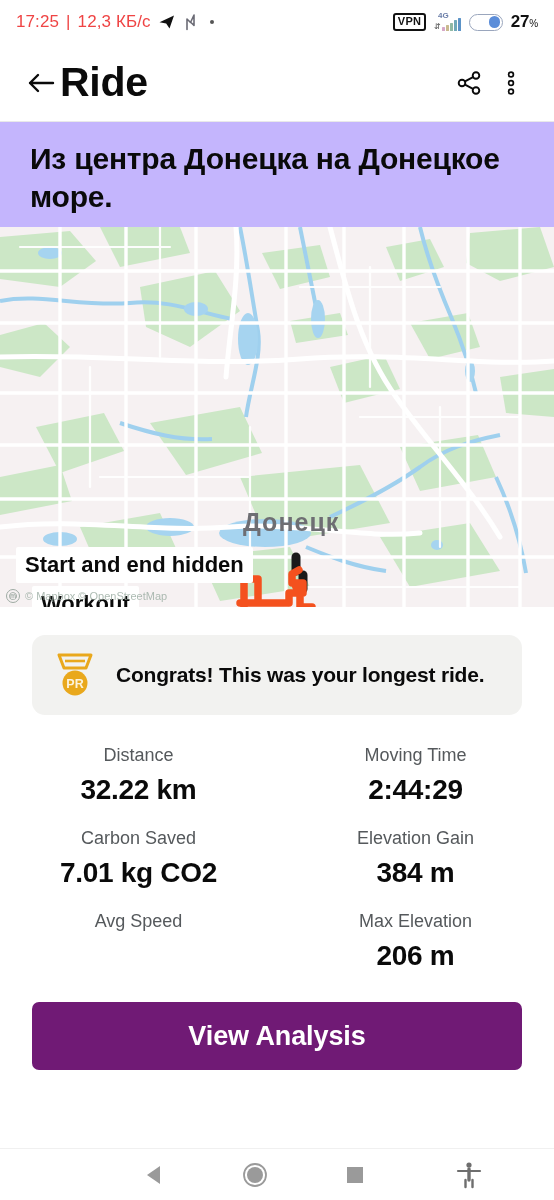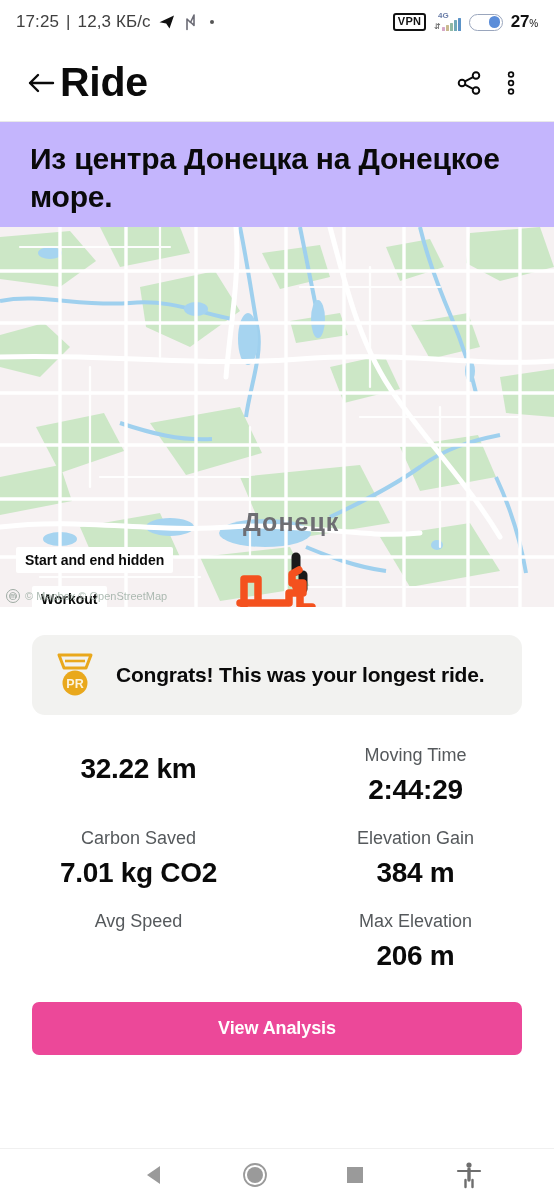--- a/index.html
+++ b/index.html
@@ -13,21 +13,21 @@
 
   
   .statusbar {
     height:44px; width:100%;
     display:flex; align-items:center;
     padding:0 16px;
     background:#ffffff;
   }
   .sb-left {
     display:flex; align-items:center; gap:7px;
-    font-size:17px; font-weight:500; color:#404040;
+    font-size:17px; font-weight:500; color:#ef4444;
     letter-spacing:0.1px;
     justify-content:space-between;
   }
   .sb-spacer { flex:1; }
   .sb-right { display:flex; align-items:center; gap:8px; }
   .vpn-box {
     border:2px solid #111; border-radius:3px;
     font-size:11px; font-weight:700; color:#111;
     padding:1px 3px; line-height:1.05;
     letter-spacing:0.2px;
@@ -92,21 +92,21 @@
     position:relative;
     width:554px; height:380px;
     background:#f3eff0;
     overflow:hidden;
   }
   .map svg { position:absolute; inset:0; display:block; }
   .map-label {
     position:absolute;
     background:#ffffff;
     color:#0a0a0a;
-    font-size:14px; font-weight:600;
+    font-size:22px; font-weight:600;
     padding:5px 9px;
     border-radius:2px;
     white-space:nowrap;
   }
   .lbl-hidden { left:16px; top:320px; }
   .lbl-workout { left:16px; top:359px;margin-left:16px; }
   .attrib {
     position:absolute; left:6px; bottom:4px;
     display:flex; align-items:center; gap:5px;
     font-size:11px; color:#9fb0a6; font-weight:500;
@@ -141,23 +141,23 @@
   .stat-value {
     margin-top:8px;
     font-size:28px; font-weight:700; color:#0a0a0a;
     letter-spacing:-0.3px;
   }
 
   
   .cta-wrap { padding:16px 32px 0 32px; background:#fff; }
   .cta-btn {
     display:flex; align-items:center; justify-content:center;
-    height:53px; border-radius:7px;
-    background:#ec4899;
-    color:#fff; font-size:18px; font-weight:700;
+    height:68px; border-radius:7px;
+    background:#701a75;
+    color:#fff; font-size:27px; font-weight:700;
     cursor:pointer; border:none; width:100%;
     letter-spacing:-0.1px;
   }
 
   
   .navbar {
     position:absolute; left:0; bottom:0;
     width:554px; height:52px;
     display:flex; align-items:center;
     background:#fff;
@@ -379,20 +379,21 @@
         <text x="21" y="36" font-family="Liberation Sans, sans-serif" font-size="12.5" font-weight="700" fill="#fcf3dd" text-anchor="middle">PR</text>
       </svg>
     </span>
     <span class="pr-text">Congrats! This was your longest ride.</span>
   </div>
 </div>
 
 <div class="stats">
   <div class="stat-row">
     <div class="stat-cell">
+      <div class="stat-label">Distance</div>
       <div class="stat-value">32.22 km</div>
     </div>
     <div class="stat-cell">
       <div class="stat-label">Moving Time</div>
       <div class="stat-value">2:44:29</div>
     </div>
   </div>
   <div class="stat-row">
     <div class="stat-cell">
       <div class="stat-label">Carbon Saved</div>

